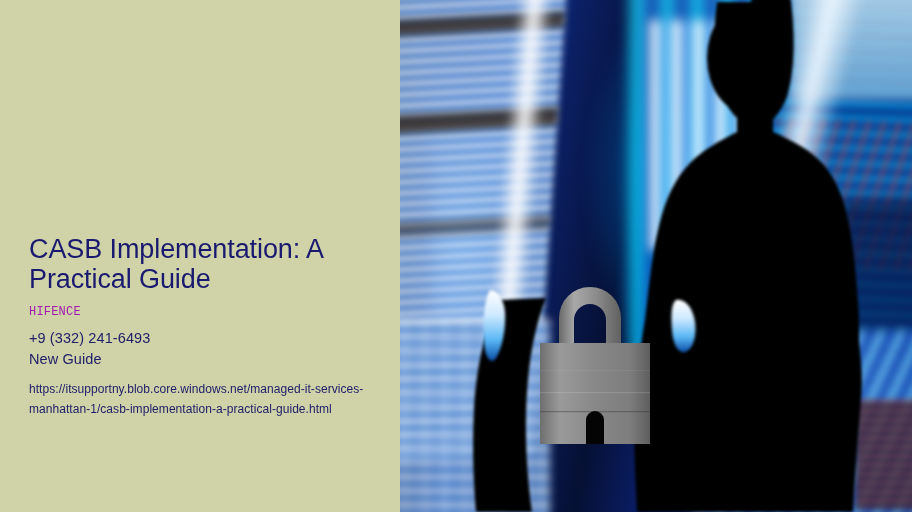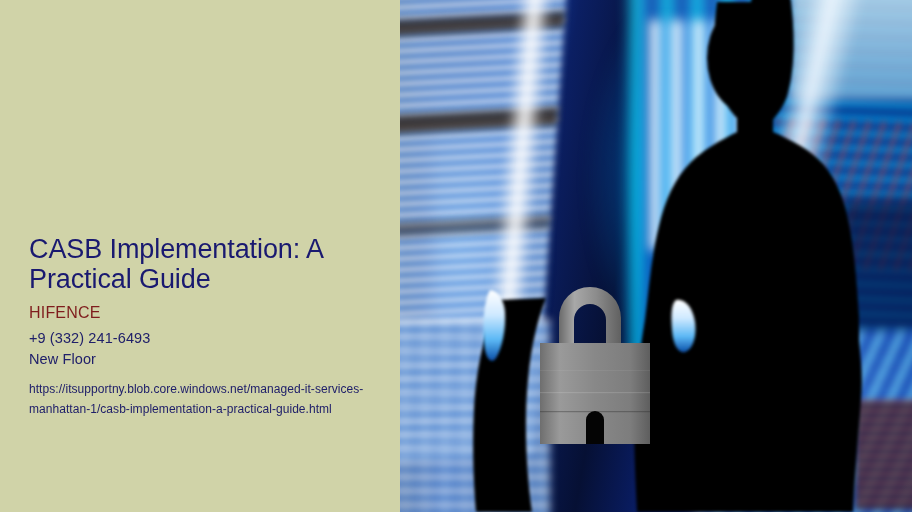--- a/index.html
+++ b/index.html
@@ -44,26 +44,27 @@
     font-size: 27px;
     line-height: 30px;
     font-weight: 400;
     color: #191970;
     letter-spacing: -0.1px;
     margin: 0 0 7px 0;
     max-width: 362px;
   }
 
   .brand-name {
-    font-size: 16px;
+    font-size: 12px;
     line-height: 23px;
     font-weight: 400;
-    color: #7f1d1d;
+    color: #a21caf;
     margin: 0 0 4px 0;
     letter-spacing: 0.2px;
+    font-family: Liberation Mono, monospace;
   }
 
   .contact-line {
     font-size: 14.5px;
     line-height: 20px;
     color: #20206a;
     margin: 0 0 0.5px 0;
     letter-spacing: 0.1px;
   }
 
@@ -335,21 +336,21 @@
   <div class="left-panel">
     <div class="text-block">
 
       <h1 class="doc-title">CASB Implementation: A Practical Guide</h1>
 
       <div class="brand-name">HIFENCE</div>
 
       <div class="contact-line">+9 (332) 241-6493</div>
 
 
-      <div class="contact-line">New Floor</div>
+      <div class="contact-line">New Guide</div>
 
 
       <div class="source-url">https://itsupportny.blob.core.windows.net/managed-it-services-manhattan-1/casb-implementation-a-practical-guide.html</div>
 
     </div>
   </div>
 
   <div class="photo-panel">
 
     <div class="bg-base"></div>

